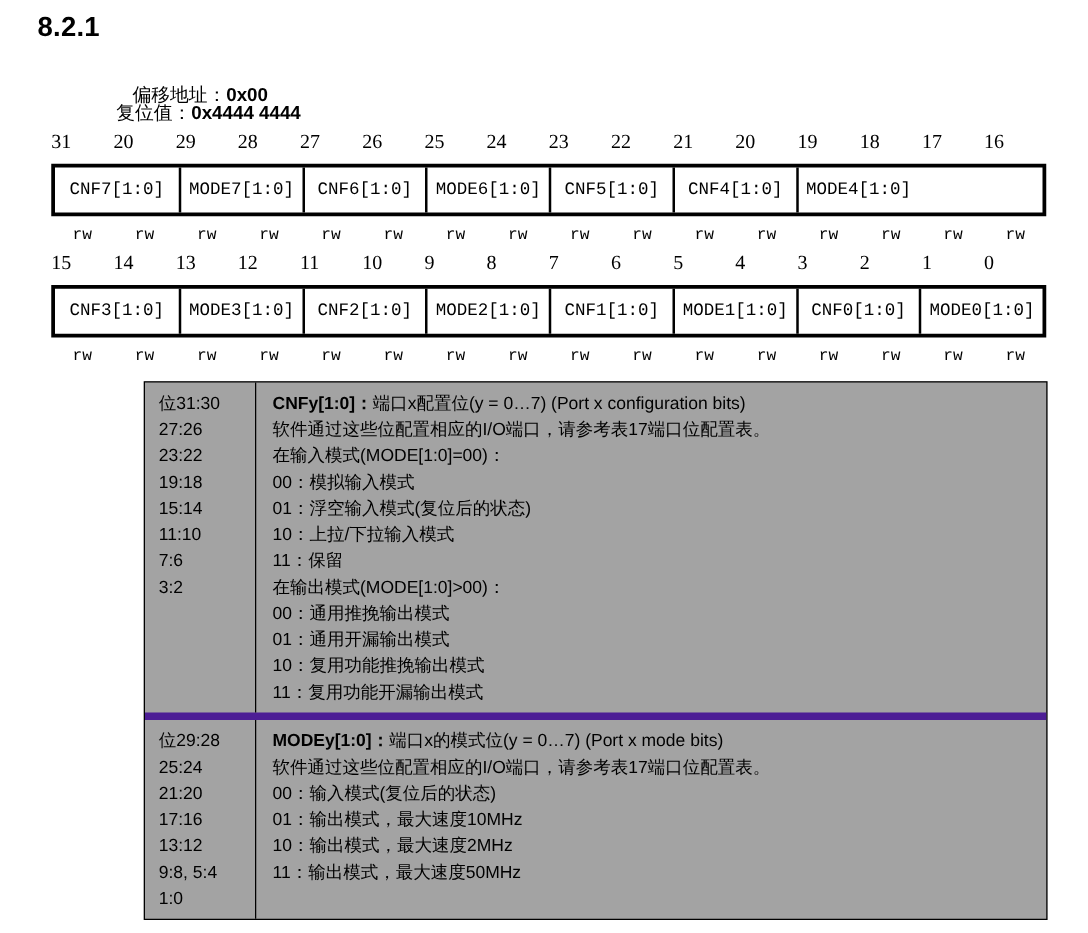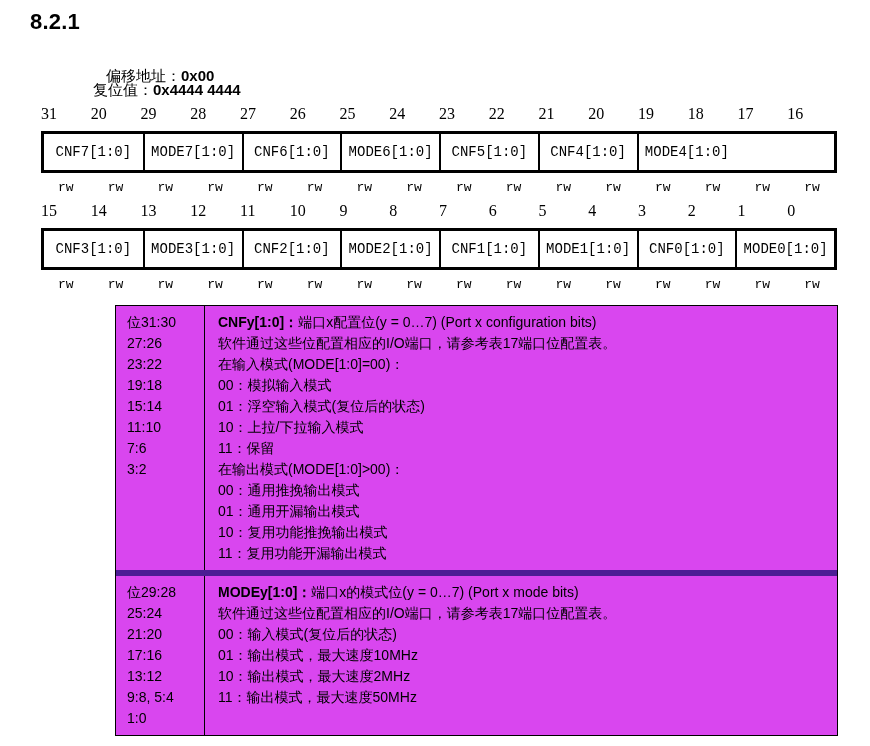--- a/index.html
+++ b/index.html
@@ -56,21 +56,21 @@
     display:grid; grid-template-columns:repeat(16,1fr);
     font-family:"Liberation Mono","DejaVu Sans Mono",monospace;
     font-size:13px; text-align:center;
   }
   .access-high { top:180px; }
   .access-low  { top:277px; }
 
   
   .desc-table {
     position:absolute; top:305px; left:115px; width:723px;
-    border:1px solid #000; background:#d946ef;
+    border:1px solid #000; background:#a3a3a3;
   }
   .desc-row { display:flex; }
   .desc-row + .desc-row { border-top:6px solid #4c1d95; }
   .desc-bits {
     width:89px; flex:none;
     border-right:1px solid #000;
     padding:6px 2px 6px 11px;
     font-size:14px; line-height:21px;
   }
   .desc-bits div { white-space:nowrap; }

